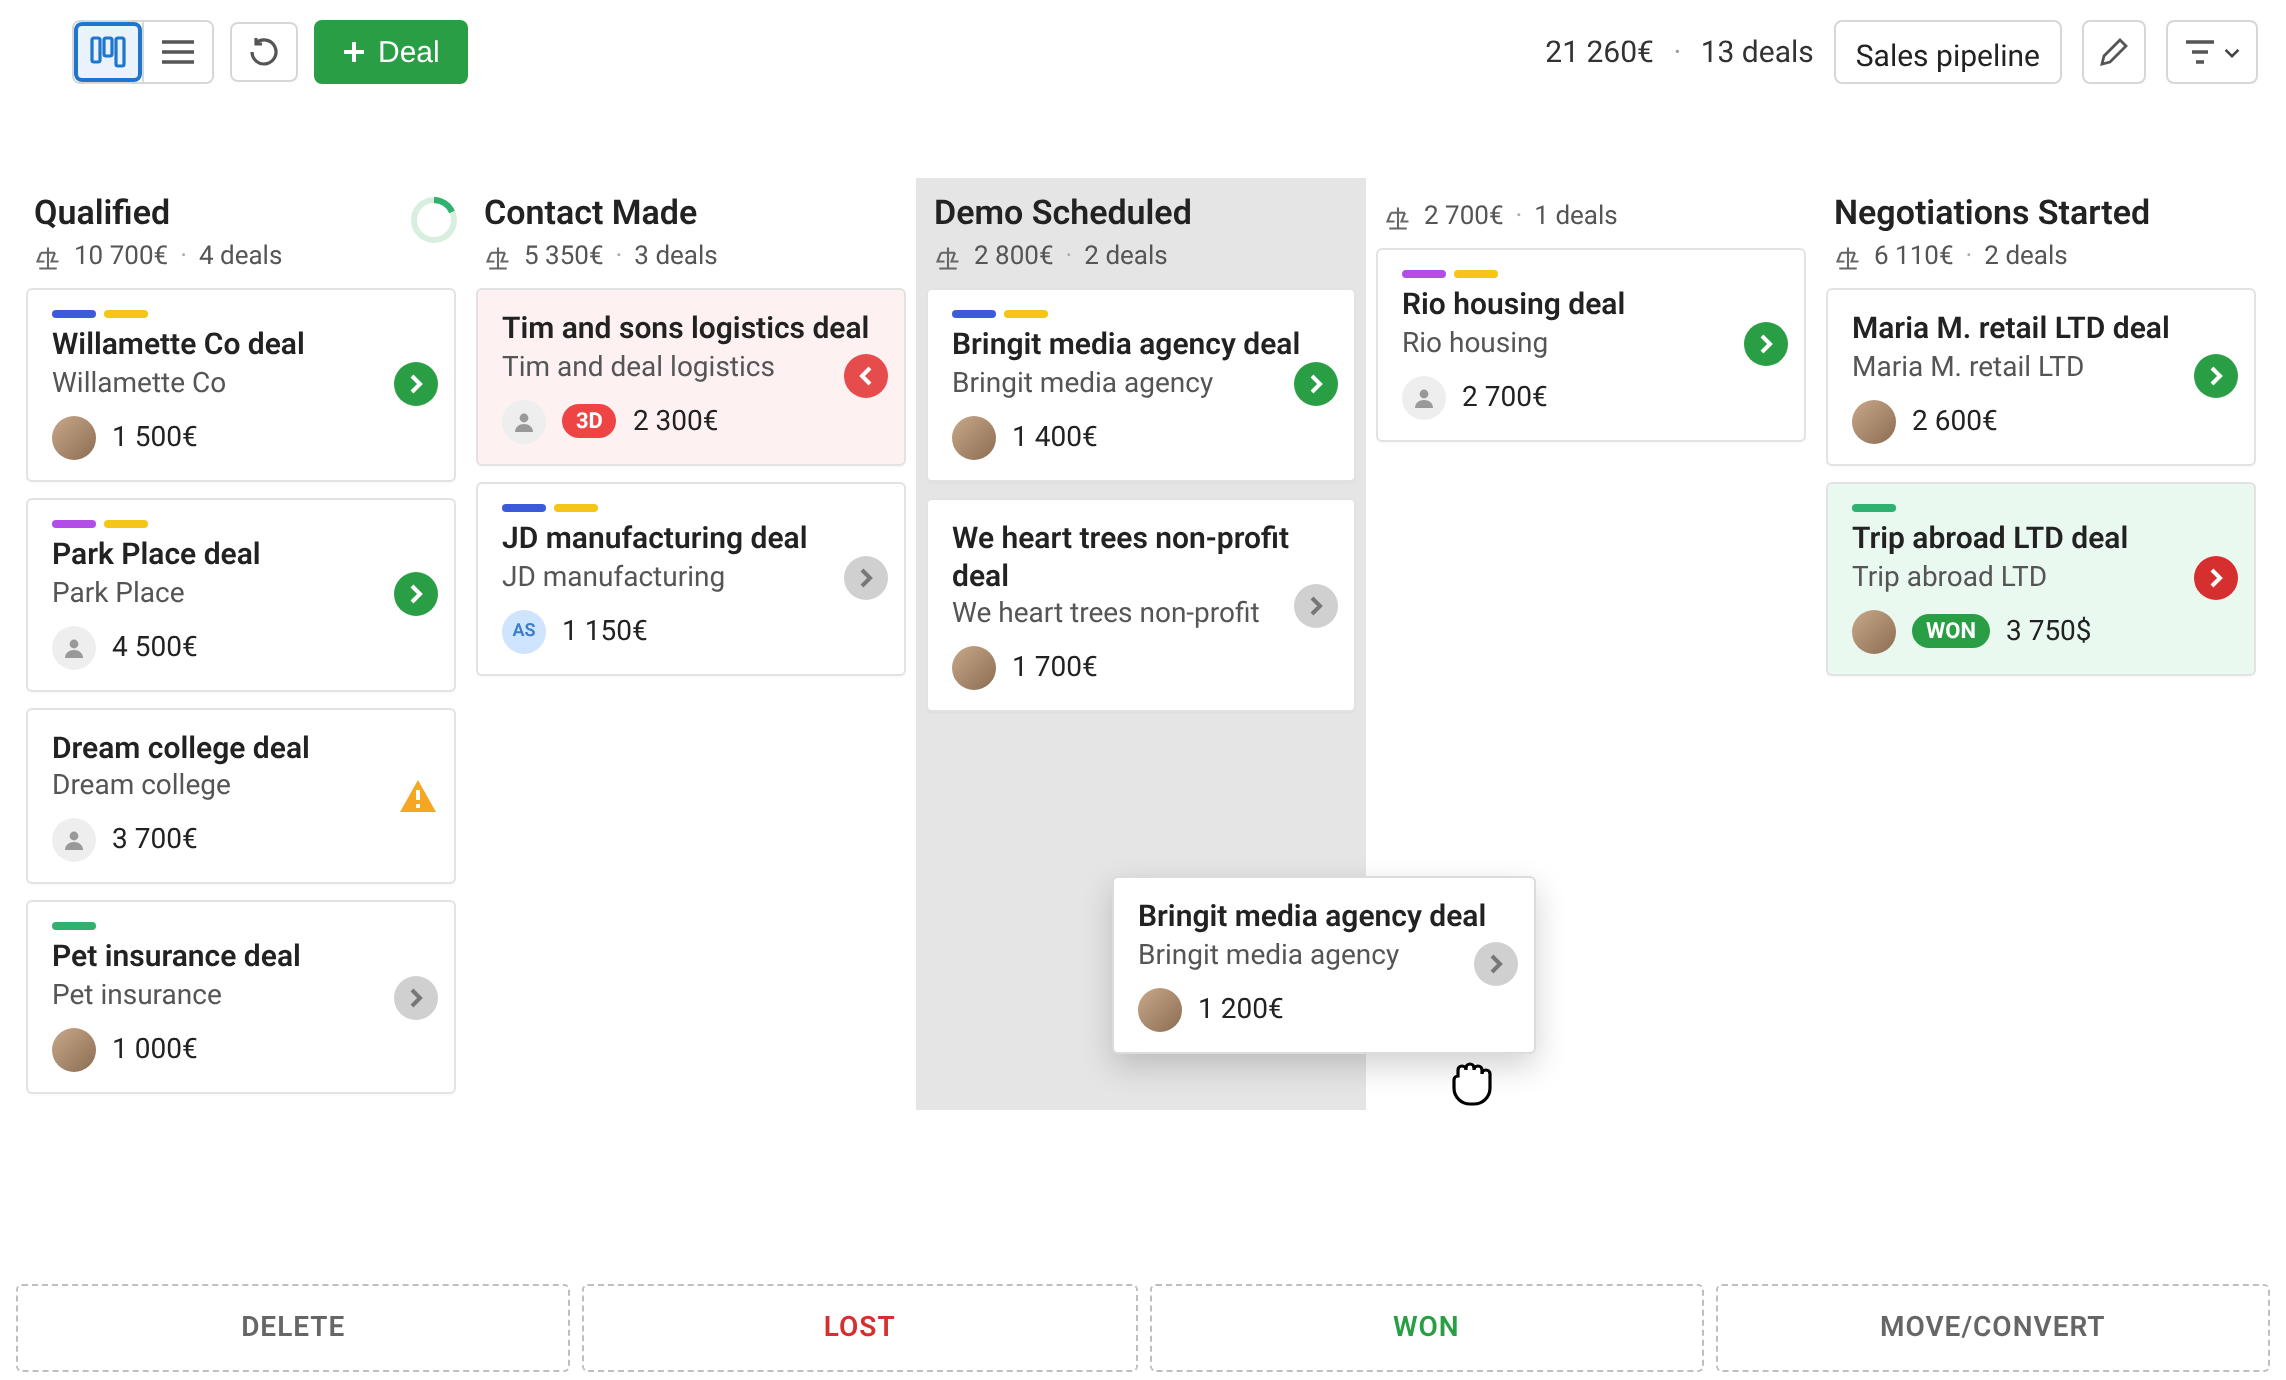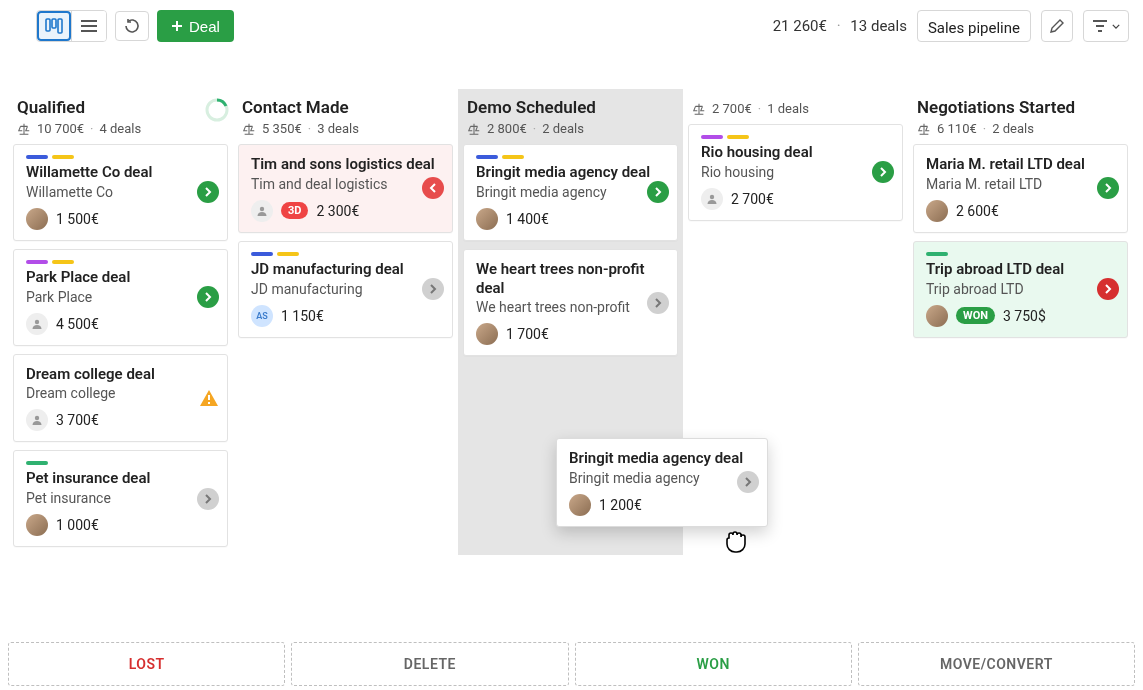--- a/index.html
+++ b/index.html
@@ -470,25 +470,25 @@
         </svg>
     </div>
   </div>
 </div>
 
 <svg class="cursor-grab" width="32" height="32" viewBox="0 0 32 32">
   <path d="M9 14v-3a2 2 0 0 1 4 0v-1a2 2 0 0 1 4 0v1a2 2 0 0 1 4 0v2a2 2 0 0 1 4 0v7a8 8 0 0 1-8 8h-2a8 8 0 0 1-8-8v-4a2 2 0 0 1 2-2z" fill="#fff" stroke="#000" stroke-width="1.6"></path>
 </svg>
 
 <div class="dropzones">
+  <div class="dz">
+      <span>DELETE</span>
+    </div>
   <div class="dz lost">
       <span>LOST</span>
     </div>
-  <div class="dz">
-      <span>DELETE</span>
-    </div>
   <div class="dz won">
       <span>WON</span>
     </div>
   <div class="dz">
       <span>MOVE/CONVERT</span>
     </div>
 </div>
 
 </body></html>

